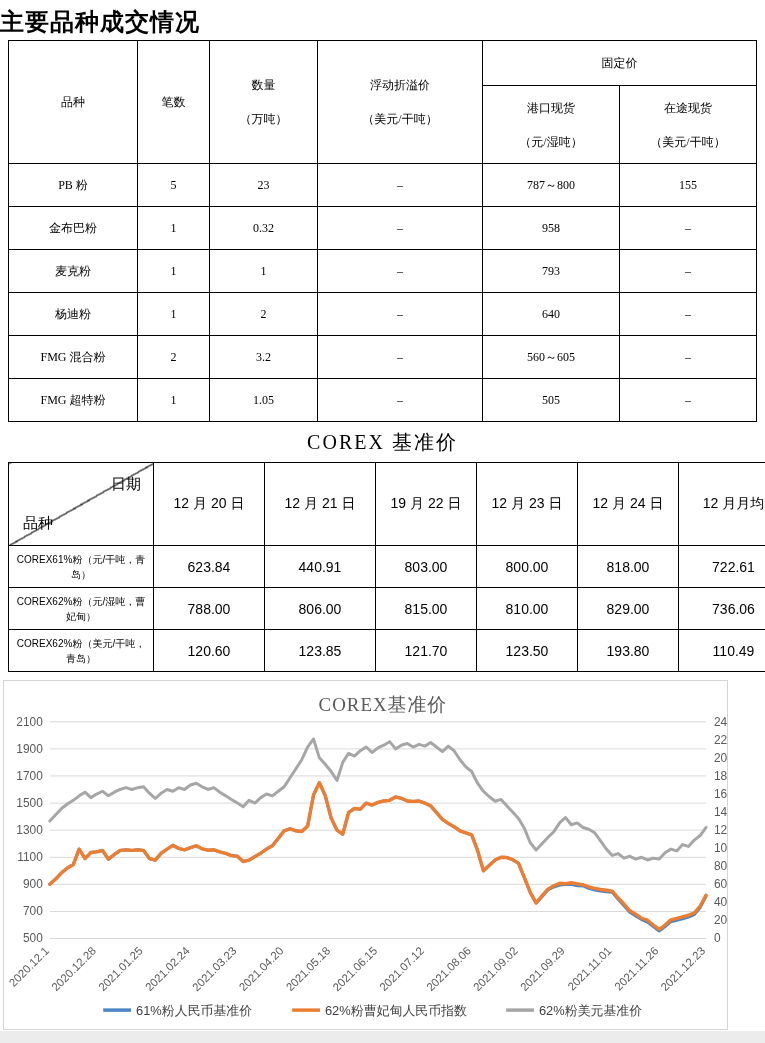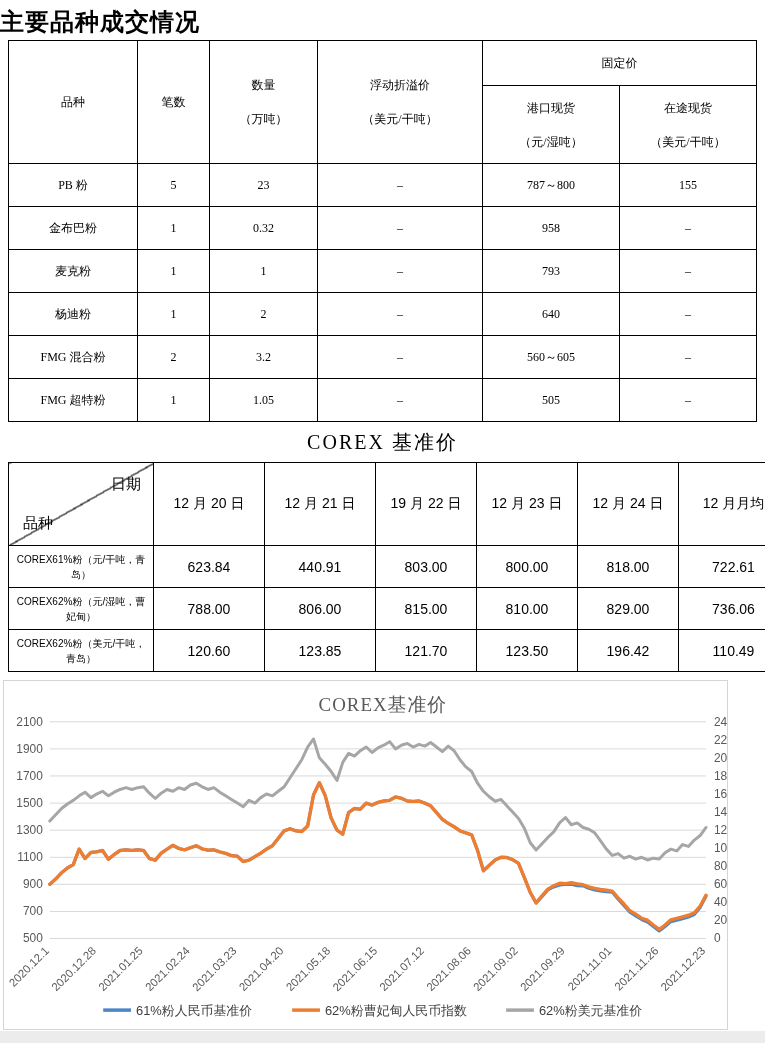--- a/index.html
+++ b/index.html
@@ -158,21 +158,21 @@
     <td>810.00</td>
     <td>829.00</td>
     <td>736.06</td>
   </tr>
   <tr class="r-d">
     <td class="rowlabel">COREX62%粉（美元/干吨，青岛）</td>
     <td>120.60</td>
     <td>123.85</td>
     <td>121.70</td>
     <td>123.50</td>
-    <td>196.42</td>
+    <td>193.80</td>
     <td>110.49</td>
   </tr>
 </tbody>
   </table>
 
 <div class="chart-panel">
   <svg id="chart-svg" viewBox="0 0 725 350">
       <g>
         <line x1="45" y1="259.0" x2="705" y2="259.0" stroke="#d9d9d9" stroke-width="1"></line>
         <line x1="45" y1="231.8" x2="705" y2="231.8" stroke="#d9d9d9" stroke-width="1"></line>

